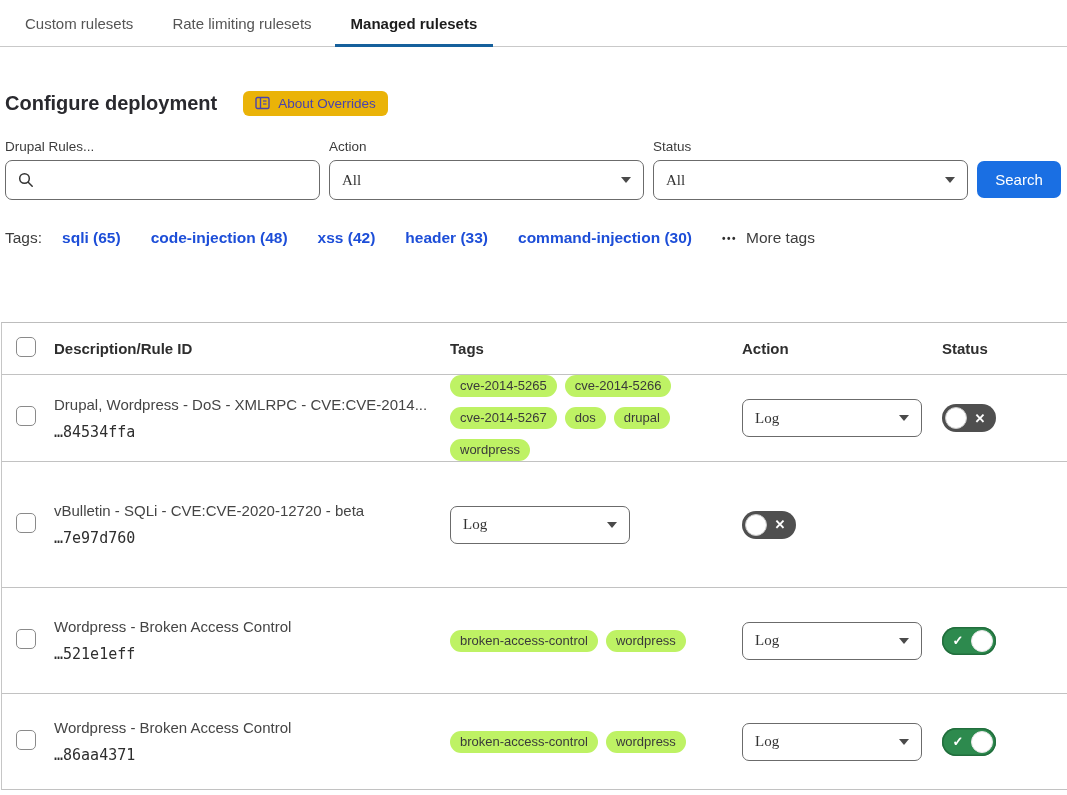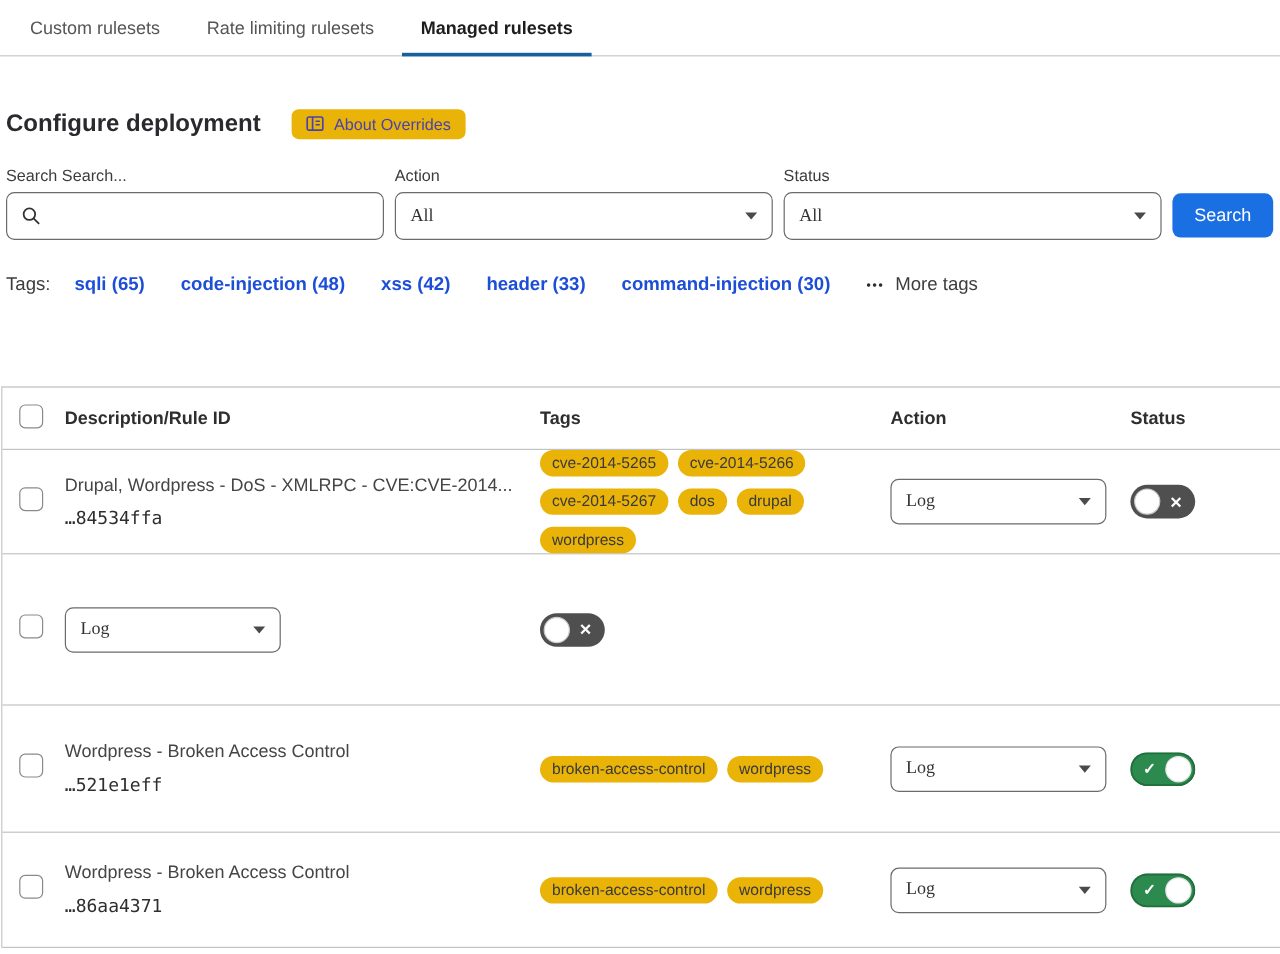--- a/index.html
+++ b/index.html
@@ -54,21 +54,21 @@
   .trow.body:nth-of-type(2) { min-height:126px; }
   .trow.body:nth-of-type(3) { min-height:106px; }
   .trow.body:nth-of-type(4) { min-height:96px; }
   .trow.body:nth-of-type(5) { min-height:94px; }
   .cell.check { padding-left:14px; }
   .checkbox { width:20px; height:20px; border:1px solid #8a8a8a; border-radius:5px;
     background:#fff; display:inline-block; cursor:pointer; }
   .row-title { font-size:15px; color:#454545; margin-bottom:10px; }
   .row-id { font-family:"DejaVu Sans Mono", monospace; font-size:15px; color:#2e2e2e; }
   .chips { display:flex; flex-wrap:wrap; gap:10px 8px; width:262px; }
-  .chip { background:#eab308; color:#3a3a3a; font-size:13px; line-height:16px;
+  .chip { background:#bef264; color:#3a3a3a; font-size:13px; line-height:16px;
     padding:3px 10px; border-radius:11px; white-space:nowrap; }
   .row-select { width:180px; height:38px; }
 
   
   .toggle { width:54px; height:28px; border-radius:14px; display:flex;
     align-items:center; padding:0 3px; cursor:pointer; }
   .toggle .knob { width:22px; height:22px; border-radius:50%; background:#fff;
     border:1px solid #c9c9c9; }
   .toggle .mark { flex:1; text-align:center; color:#fff; font-size:13px;
     font-weight:700; line-height:1; }
@@ -96,21 +96,21 @@
       <line x1="5.5" y1="1.5" x2="5.5" y2="12.5" stroke="#4a43ad" stroke-width="1.4"></line>
       <line x1="8" y1="5" x2="11.5" y2="5" stroke="#4a43ad" stroke-width="1.2"></line>
       <line x1="8" y1="8" x2="11.5" y2="8" stroke="#4a43ad" stroke-width="1.2"></line>
     </svg>
     <span>About Overrides</span>
   </span>
 </div>
 
 <div class="filters">
   <div class="filter">
-    <label>Search Search...</label>
+    <label>Drupal Rules...</label>
     <div class="control">
       <svg class="icon-svg" width="16" height="16" viewBox="0 0 16 16">
         <circle cx="6.5" cy="6.5" r="4.8" fill="none" stroke="#333" stroke-width="1.5"></circle>
         <line x1="10.2" y1="10.2" x2="14.2" y2="14.2" stroke="#333" stroke-width="1.5" stroke-linecap="round"></line>
       </svg>
       <input type="text" value="" style="">
     </div>
   </div>
   <div class="filter">
     <label>Action</label>
@@ -172,20 +172,24 @@
     <div class="cell status">
       <span class="toggle off">
         <span class="knob"></span>
         <span class="mark">✕</span>
       </span>
     </div>
   </div>
 
   <div class="trow body">
     <div class="cell check"><span class="checkbox"></span></div>
+    <div class="cell desc">
+      <div class="row-title">vBulletin - SQLi - CVE:CVE-2020-12720 - beta</div>
+      <div class="row-id">…7e97d760</div>
+    </div>
     <div class="cell action">
       <div class="control select row-select">
         <span class="val">Log</span>
         <span class="arrow"></span>
       </div>
     </div>
     <div class="cell status">
       <span class="toggle off">
         <span class="knob"></span>
         <span class="mark">✕</span>

